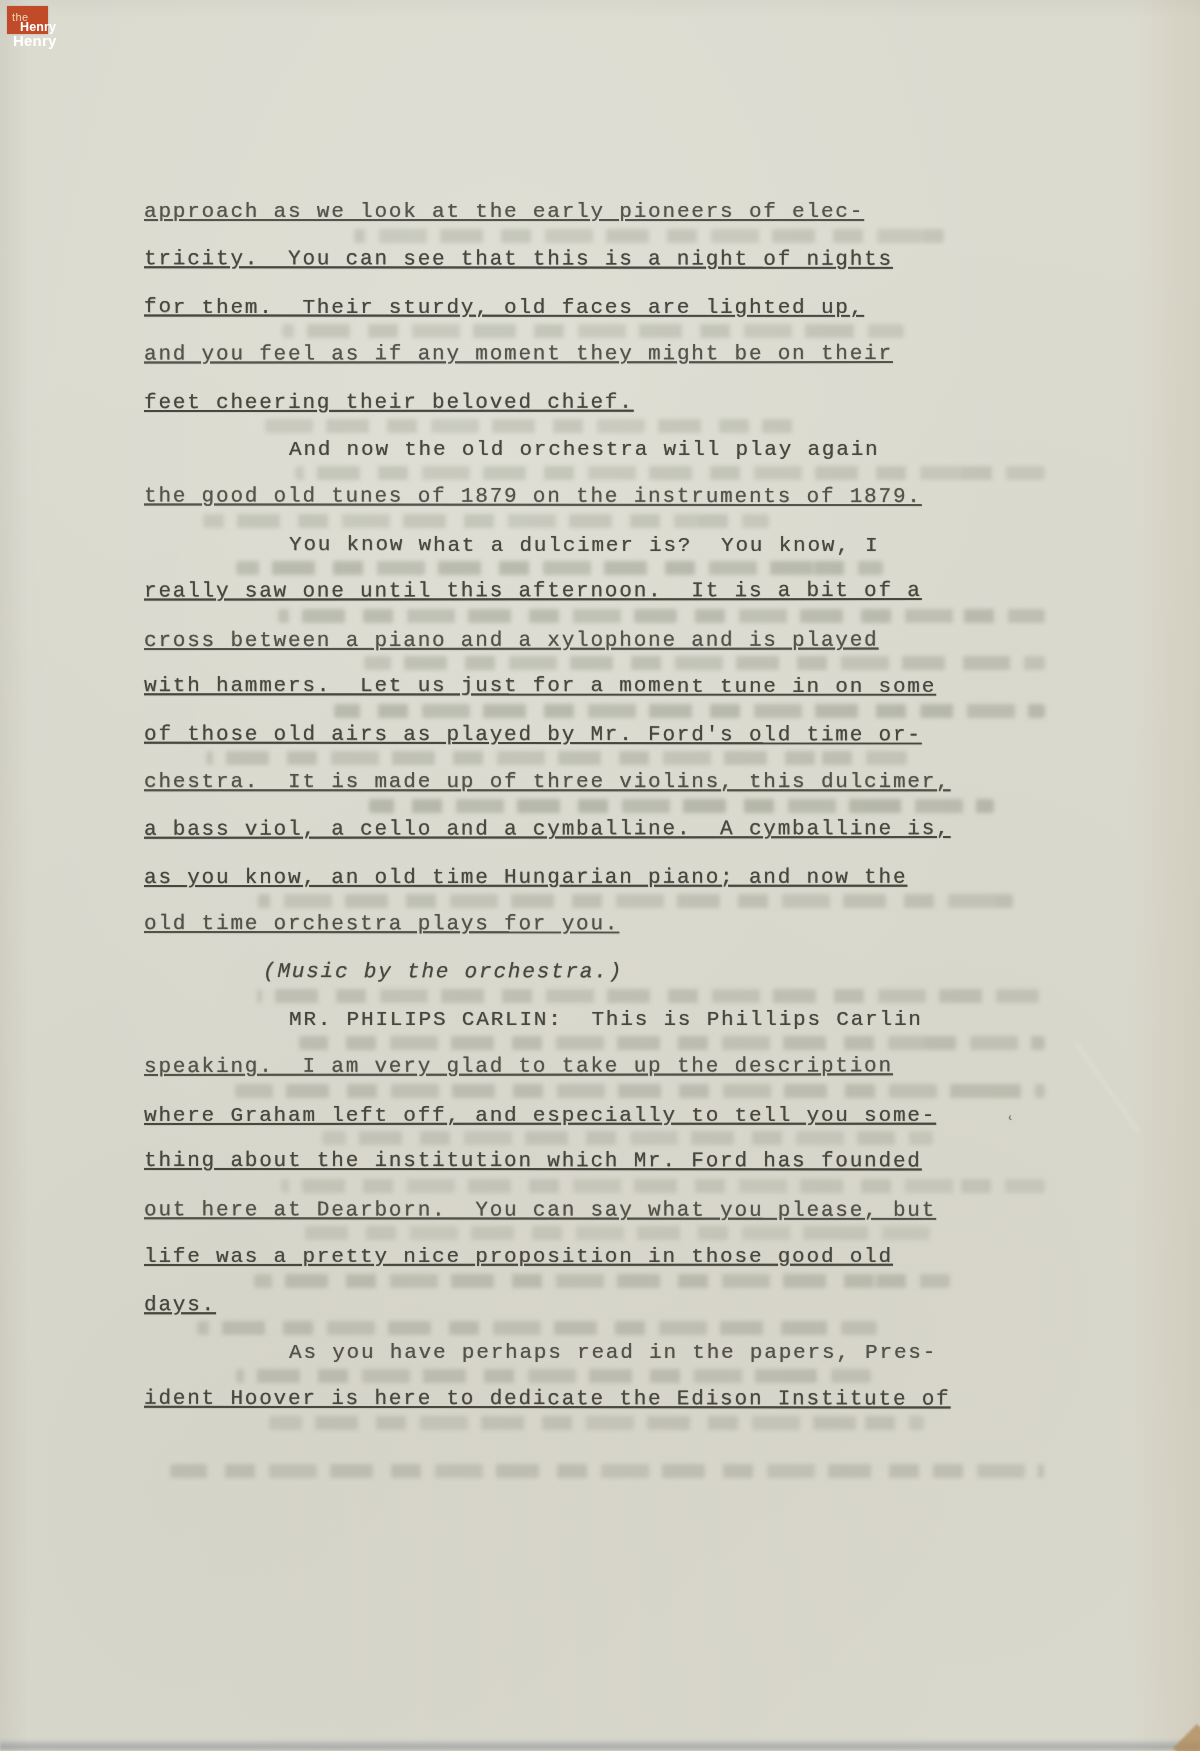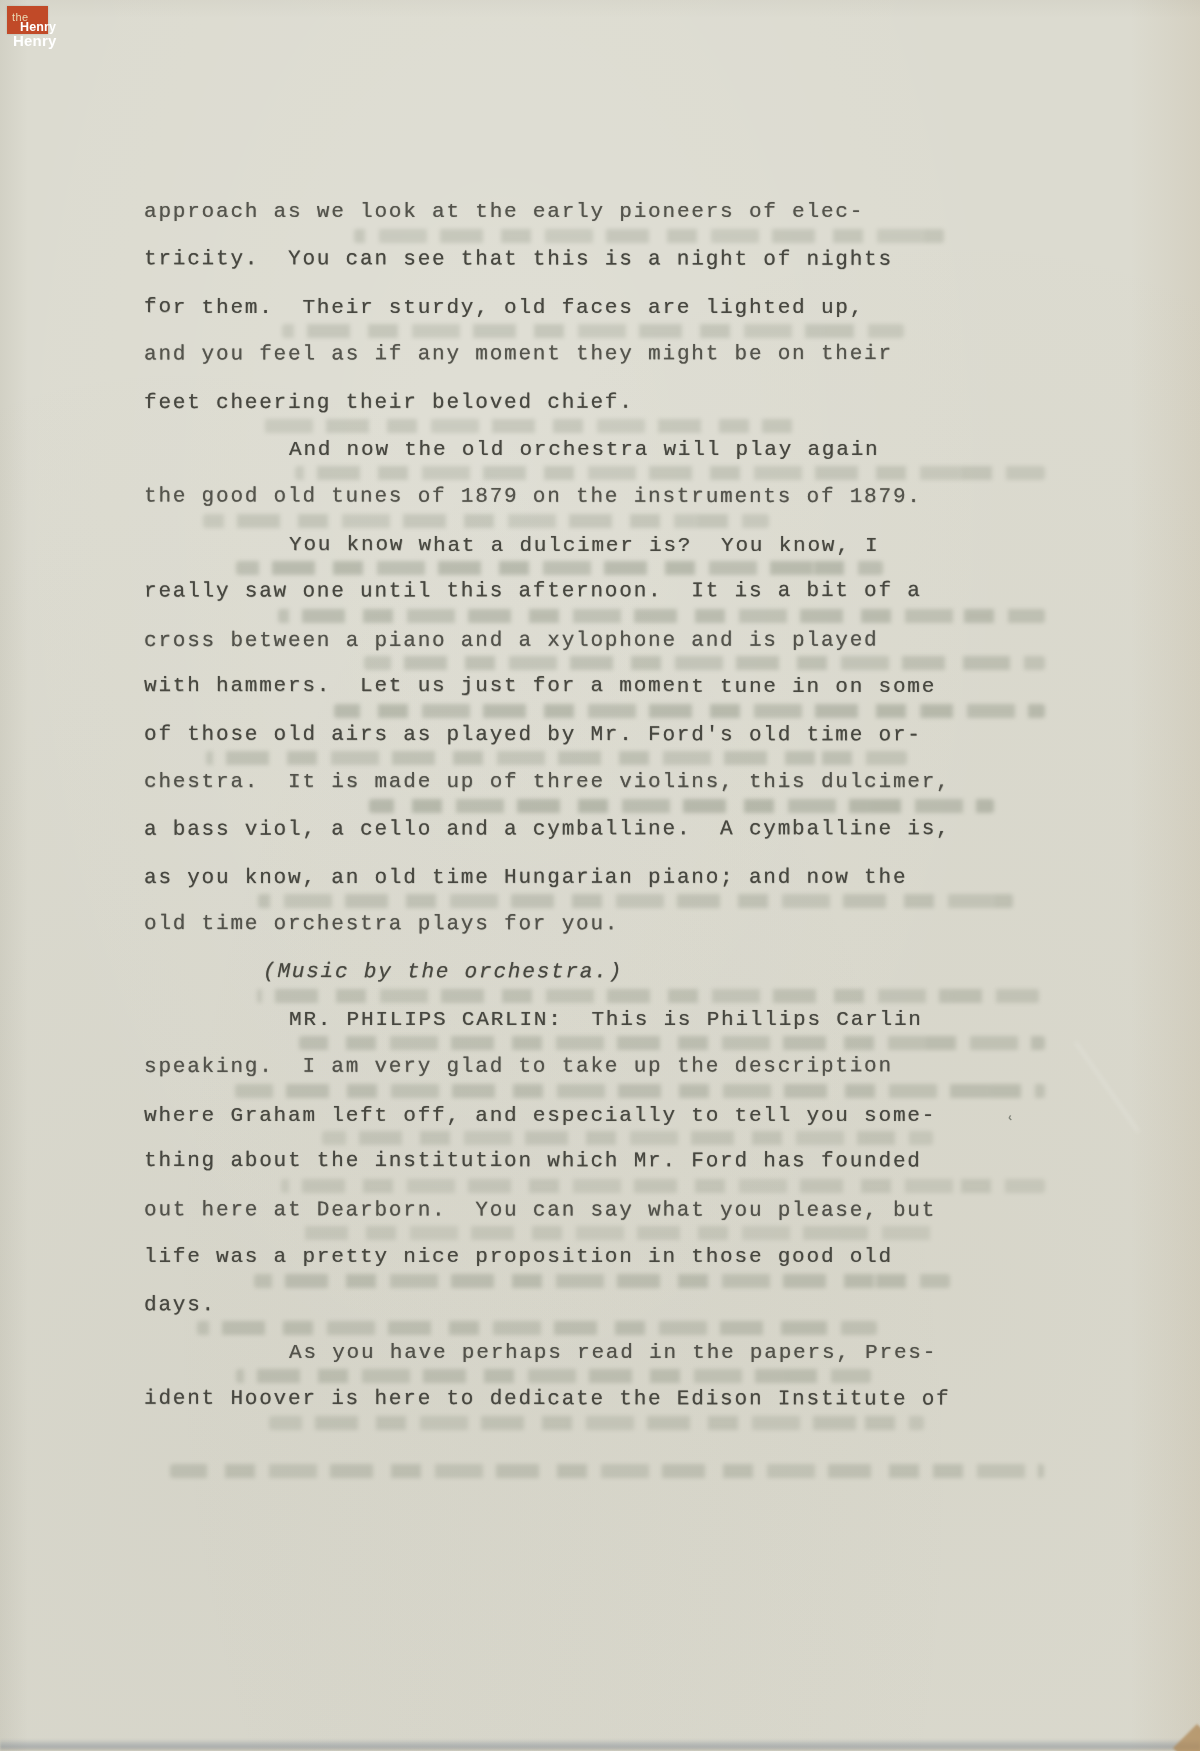--- a/index.html
+++ b/index.html
@@ -21,21 +21,21 @@
   #text-block{
     position:absolute; left:144px; top:188px; width:1000px;
     font-family:"Liberation Mono","DejaVu Sans Mono",monospace;
     font-size:21px; line-height:47.5px; letter-spacing:1.8px;
     color:var(--ink,#45453e);
     white-space:pre;
     text-shadow:0 0 1px rgba(68,68,60,0.55), 0.4px 0.4px 0.5px rgba(68,68,60,0.25);
     filter:blur(0.24px);
   }
   .typed-line{position:relative;}
-  .ind0{padding-left:0;}
+  .ind0{padding-left:0;text-decoration:underline;}
   .ind1{padding-left:145px;}
   .ind2{padding-left:119px;font-style:italic;}
   
   #bleed-layer{position:absolute;left:0;top:0;width:1200px;height:1751px;}
   .bleed-line{
     position:absolute;height:14px;border-radius:3px;
     filter:blur(2.1px);
   }
   
   #logo{

